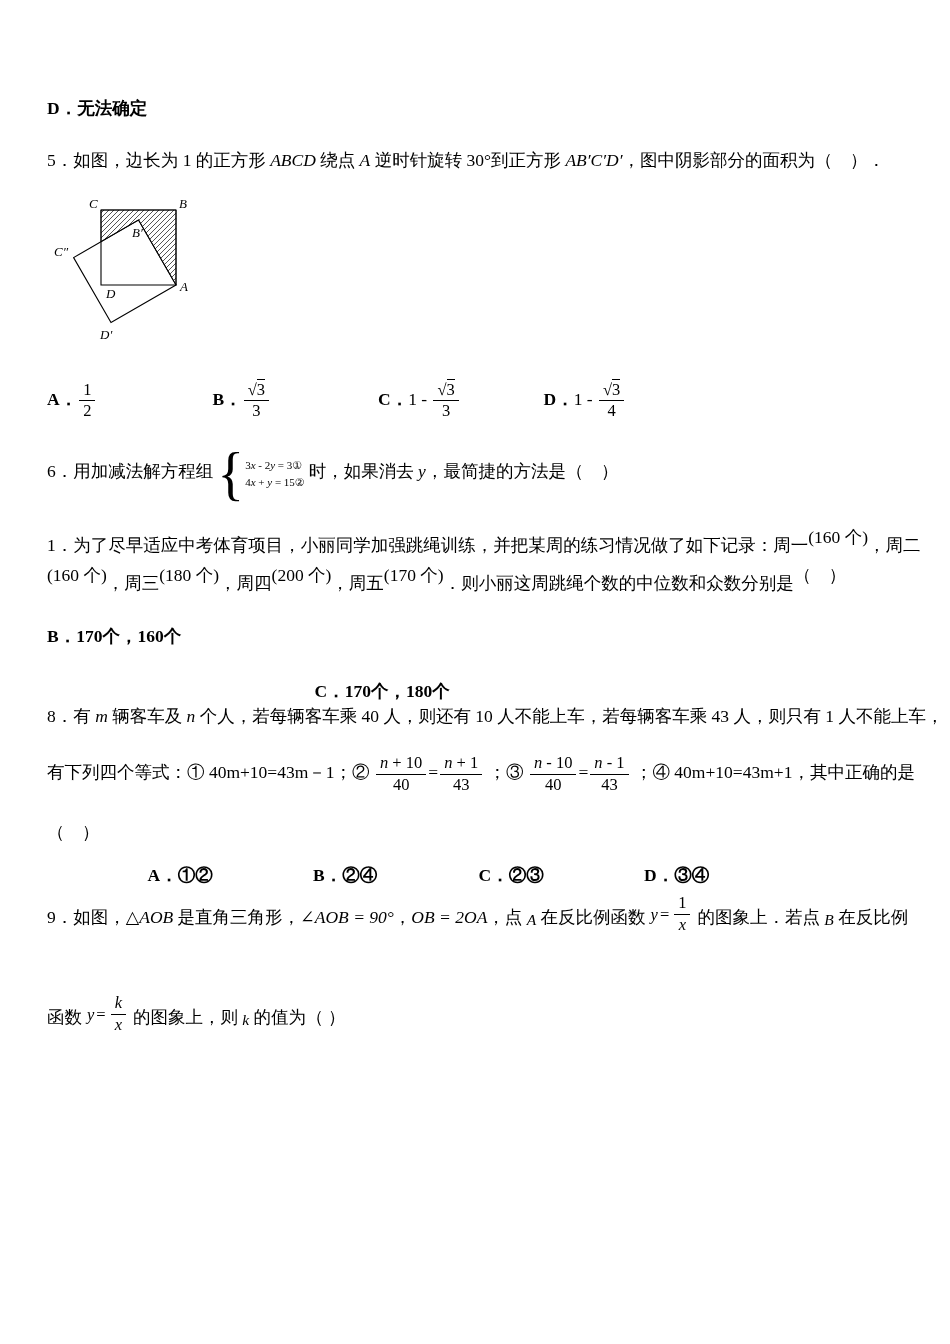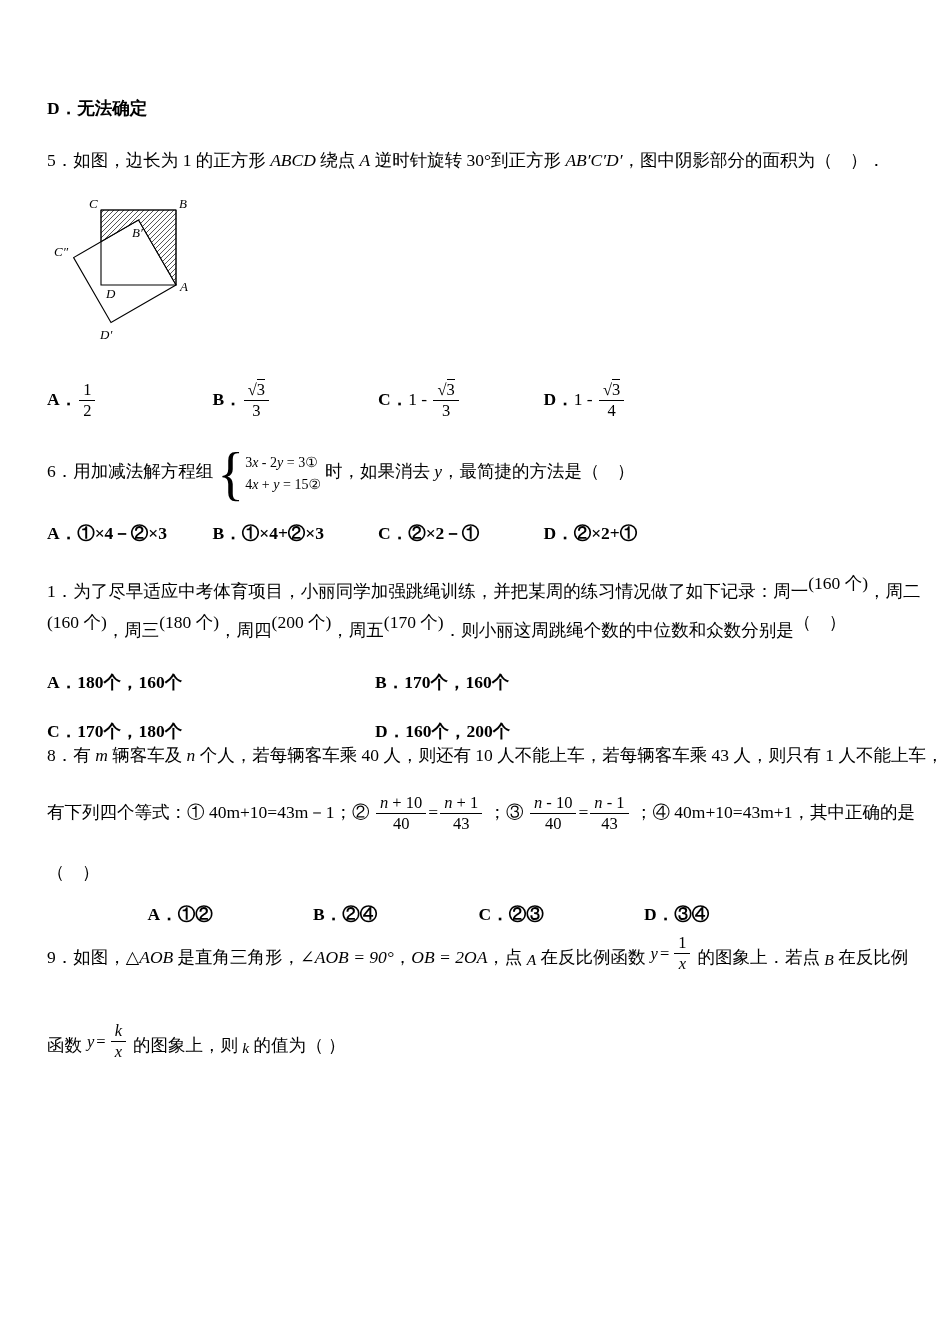--- a/index.html
+++ b/index.html
@@ -25,21 +25,21 @@
   
   .opt-row { display:flex; align-items:center; }
   .opt-row .opt { width:165.5px; }
   .opt-row.q7row .opt { width:328px; }
   .opt b { font-weight:bold; }
 
   
   .sys { display:inline-flex; align-items:center; vertical-align:middle; margin:0 4px; }
   .brace { font-size:56px; font-weight:300; line-height:0.9; transform:scaleY(1.05); margin-right:1px; }
   .eqs { display:inline-block; }
-  .eq { display:block; line-height:1.55; font-size:14px; }
+  .eq { display:block; line-height:1.55; font-size:11px; }
 
   
   .sup { position:relative; top:-8px; }
 
   
   .yfrac { display:inline-flex; align-items:center; vertical-align:middle; position:relative; top:-5px; margin:0 5px; font-size:16.5px; }
   .yfrac .veq { margin-right:2px; font-style:italic; }
   .yfrac .eqsign { margin-right:3px; }
 
   
@@ -50,27 +50,27 @@
   .figure svg text { font-size:13px; font-style:italic; font-family:"Liberation Serif","DejaVu Serif",serif; fill:#000; }
 
   
   #q5stem   { margin-top:27px; }
   #q5opts   { margin-top:26px; }
   #q6stem   { margin-top:28px; }
   #q6opts   { margin-top:22px; }
   #q7l1     { margin-top:34px; }
   #q7l2     { margin-top:14px; }
   #q7opts1  { margin-top:28px; }
-  #q7opts2  { margin-top:24px; }
+  #q7opts2  { margin-top:31px;flex-direction:column; }
   #q8l1     { }
   #q8l2     { margin-top:26px; }
   #q8l3     { margin-top:26px; }
   #q8opts   { margin-top:18px;justify-content:center; }
   #q9l1     { margin-top:12px; }
-  #q9l2     { margin-top:48px; }
+  #q9l2     { margin-top:60px; }
 </style>
 </head>
 <body>
 
 <div class="page">
 
   <p class="line bold">D．无法确定</p>
 
   <p class="line" id="q5stem"><span>5．如图，边长为 1 的正方形 </span><i>ABCD</i><span> 绕点 </span><i>A</i><span> 逆时针旋转 30°到正方形 </span><i>AB′C′D′</i><span>，图中阴影部分的面积为（　）．</span></p>
 
@@ -102,38 +102,30 @@
   </div>
 
   <div class="line" id="q6stem"><span>6．用加减法解方程组</span><span class="sys">
         <span class="brace">{</span>
         <span class="eqs">
           <span class="eq"><span>3</span><i>x</i><span> - 2</span><i>y</i><span> = 3①</span></span>
           <span class="eq"><span>4</span><i>x</i><span> + </span><i>y</i><span> = 15②</span></span>
         </span>
       </span><span>时，如果消去 </span><i>y</i><span>，最简捷的方法是（　）</span></div>
 
-  <div class="opt-row" id="q6opts">
-    <span class="opt bold">A．①×4－②×3</span>
-    <span class="opt bold">B．①×4+②×3</span>
-    <span class="opt bold">C．②×2－①</span>
-    <span class="opt bold">D．②×2+①</span>
-  </div>
 
   <div class="line" id="q7l1"><span>1．为了尽早适应中考体育项目，小丽同学加强跳绳训练，并把某周的练习情况做了如下记录：周一</span><span class="sup">(160 个)</span><span>，周二</span></div>
 
   <div class="line" id="q7l2"><span class="sup">(160 个)</span><span>，周三</span><span class="sup">(180 个)</span><span>，周四</span><span class="sup">(200 个)</span><span>，周五</span><span class="sup">(170 个)</span><span>．则小丽这周跳绳个数的中位数和众数分别是</span><span class="sup">（　）</span></div>
 
   <div class="opt-row q7row" id="q7opts1">
-    <span class="opt bold">A．180个，160个</span>
     <span class="opt bold">B．170个，160个</span>
   </div>
   <div class="opt-row q7row" id="q7opts2">
     <span class="opt bold">C．170个，180个</span>
-    <span class="opt bold">D．160个，200个</span>
   </div>
 
   <div class="line" id="q8l1"><span>8．有 </span><i>m</i><span> 辆客车及 </span><i>n</i><span> 个人，若每辆客车乘 40 人，则还有 10 人不能上车，若每辆客车乘 43 人，则只有 1 人不能上车，</span></div>
 
   <div class="line" id="q8l2"><span>有下列四个等式：① 40m+10=43m－1；② </span><span class="frac"><span class="num"><i>n</i><span> + 10</span></span><span class="den">40</span></span><span>=</span><span class="frac"><span class="num"><i>n</i><span> + 1</span></span><span class="den">43</span></span><span> ；③ </span><span class="frac"><span class="num"><i>n</i><span> - 10</span></span><span class="den">40</span></span><span>=</span><span class="frac"><span class="num"><i>n</i><span> - 1</span></span><span class="den">43</span></span><span> ；④ 40m+10=43m+1，其中正确的是</span></div>
 
   <div class="line" id="q8l3"><span>（　）</span></div>
 
   <div class="opt-row" id="q8opts">
     <span class="opt bold">A．①②</span>

